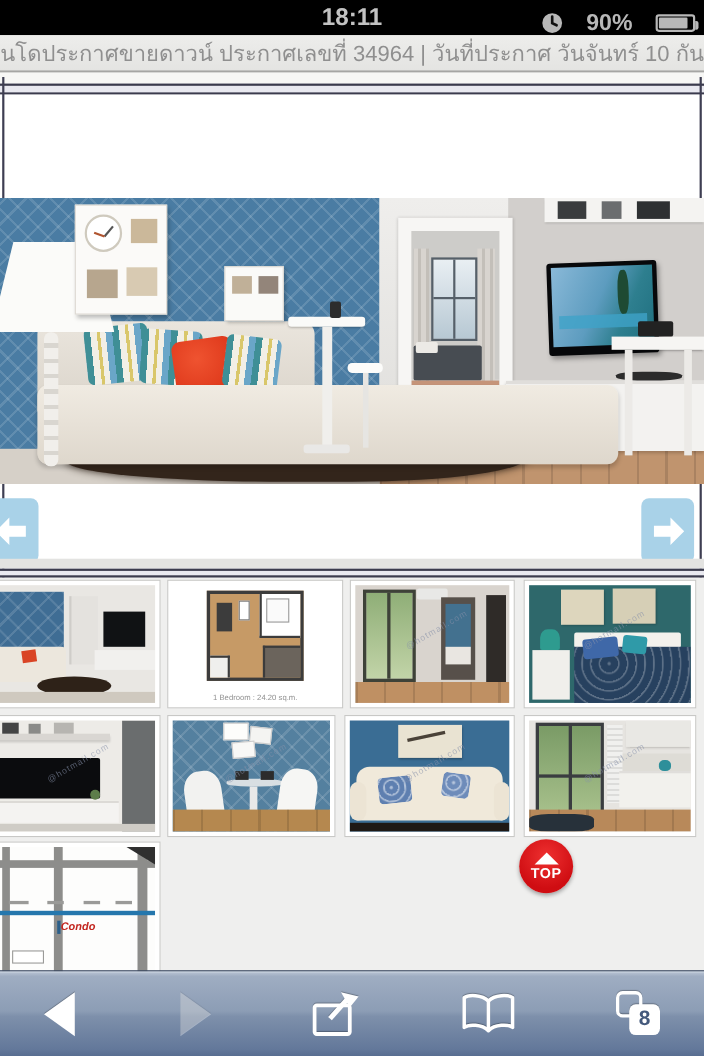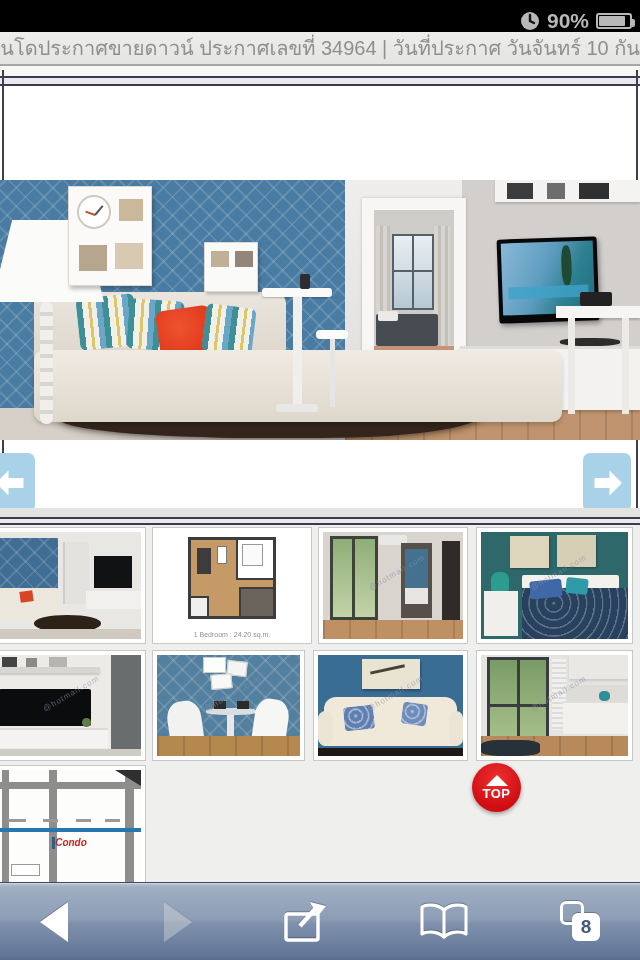--- a/index.html
+++ b/index.html
@@ -11,21 +11,21 @@
   
   .status-bar{position:absolute;left:0;top:0;width:640px;height:32px;background:#000;
     display:flex;align-items:center;color:var(--status-gray,#b8b8b8);}
   .sb-left{position:absolute;left:8px;top:0;height:32px;display:flex;align-items:center;gap:8px;}
   .signal{display:flex;align-items:flex-end;gap:2px;height:20px;padding-bottom:5px;}
   .sig-bar{width:5px;background:var(--status-gray,#b8b8b8);border-radius:1px;}
   .sig-dim{background:#555;height:5px !important;}
   .carrier{font-size:21px;font-weight:bold;letter-spacing:.5px;}
   .sb-time{position:absolute;left:0;width:640px;text-align:center;top:3px;
     font-size:22px;font-weight:bold;color:#c2c2c2;}
-  .sb-right{position:absolute;right:8px;top:0;height:42px;display:flex;align-items:center;gap:7px;}
+  .sb-right{position:absolute;right:8px;top:0;height:42px;display:flex;align-items:center;gap:21px;}
   .batt-pct{font-size:21px;font-weight:bold;}
   .battery{position:relative;width:36px;height:16px;border:2px solid var(--status-gray,#b8b8b8);
     border-radius:3px;display:flex;align-items:center;padding:1px;}
   .battery-fill{height:10px;width:85%;background:var(--status-gray,#b8b8b8);border-radius:1px;}
   .battery-nub{position:absolute;right:-5px;top:4px;width:3px;height:8px;
     background:var(--status-gray,#b8b8b8);border-radius:0 2px 2px 0;}
 
   
   .title-bar{position:absolute;left:0;top:32px;width:640px;height:34px;
     background:linear-gradient(#ededeb,#e4e4e2);border-bottom:2px solid #a6a6a4;
@@ -85,20 +85,21 @@
   .pages-front{position:absolute;left:14px;top:12px;width:28px;height:28px;background:#fff;border-radius:6px;
     display:flex;align-items:center;justify-content:center;}
   .pages-count{color:#44597c;font-size:19px;font-weight:bold;}
 </style>
 </head>
 <body>
 
 <div class="screen">
 
   <div class="status-bar">
+    <div class="sb-time">18:11</div>
     <div class="sb-right">
       <svg width="20" height="20" viewBox="0 0 20 20">
         <circle cx="10" cy="10" r="9" fill="#b8b8b8"></circle>
         <path d="M10 4 V10 L14 12" stroke="#111" stroke-width="2.4" fill="none" stroke-linecap="round"></path>
       </svg>
       <span class="batt-pct">90%</span>
       <div class="battery">
         <div class="battery-fill"></div>
         <div class="battery-nub"></div>
       </div>

